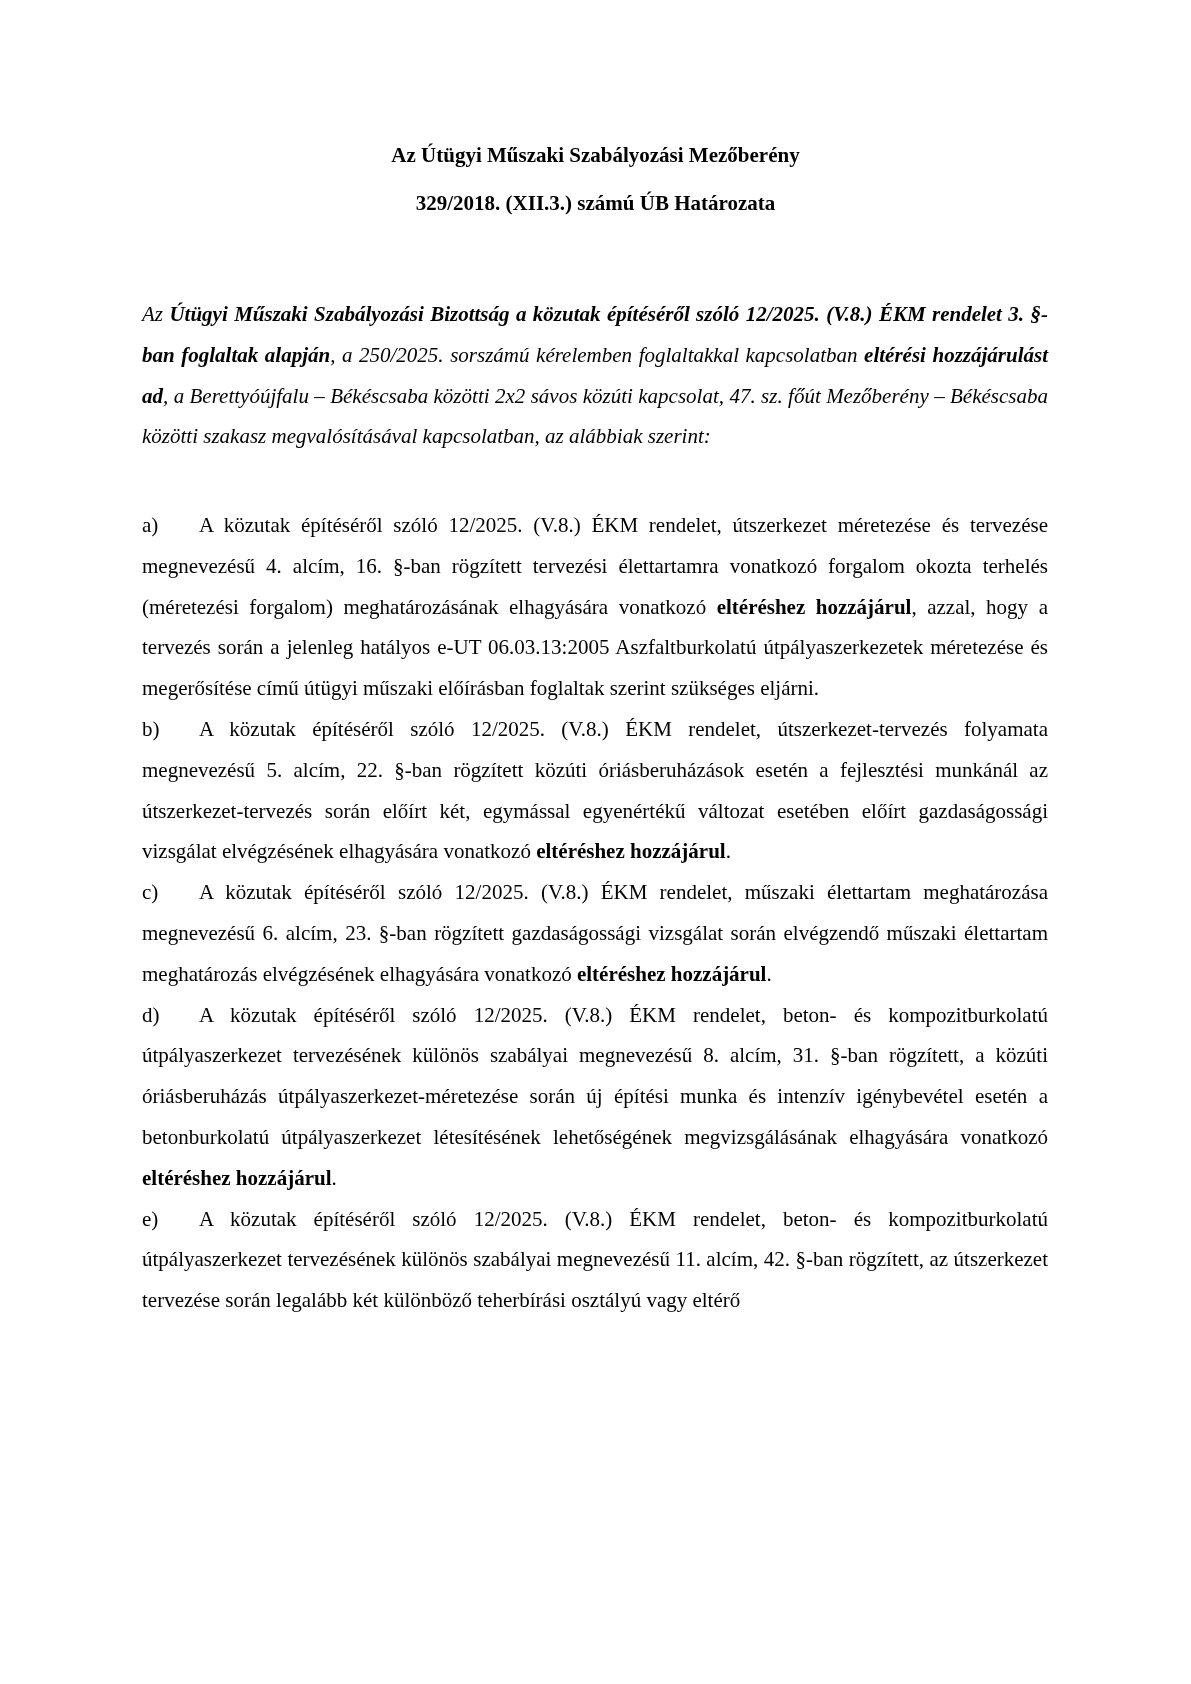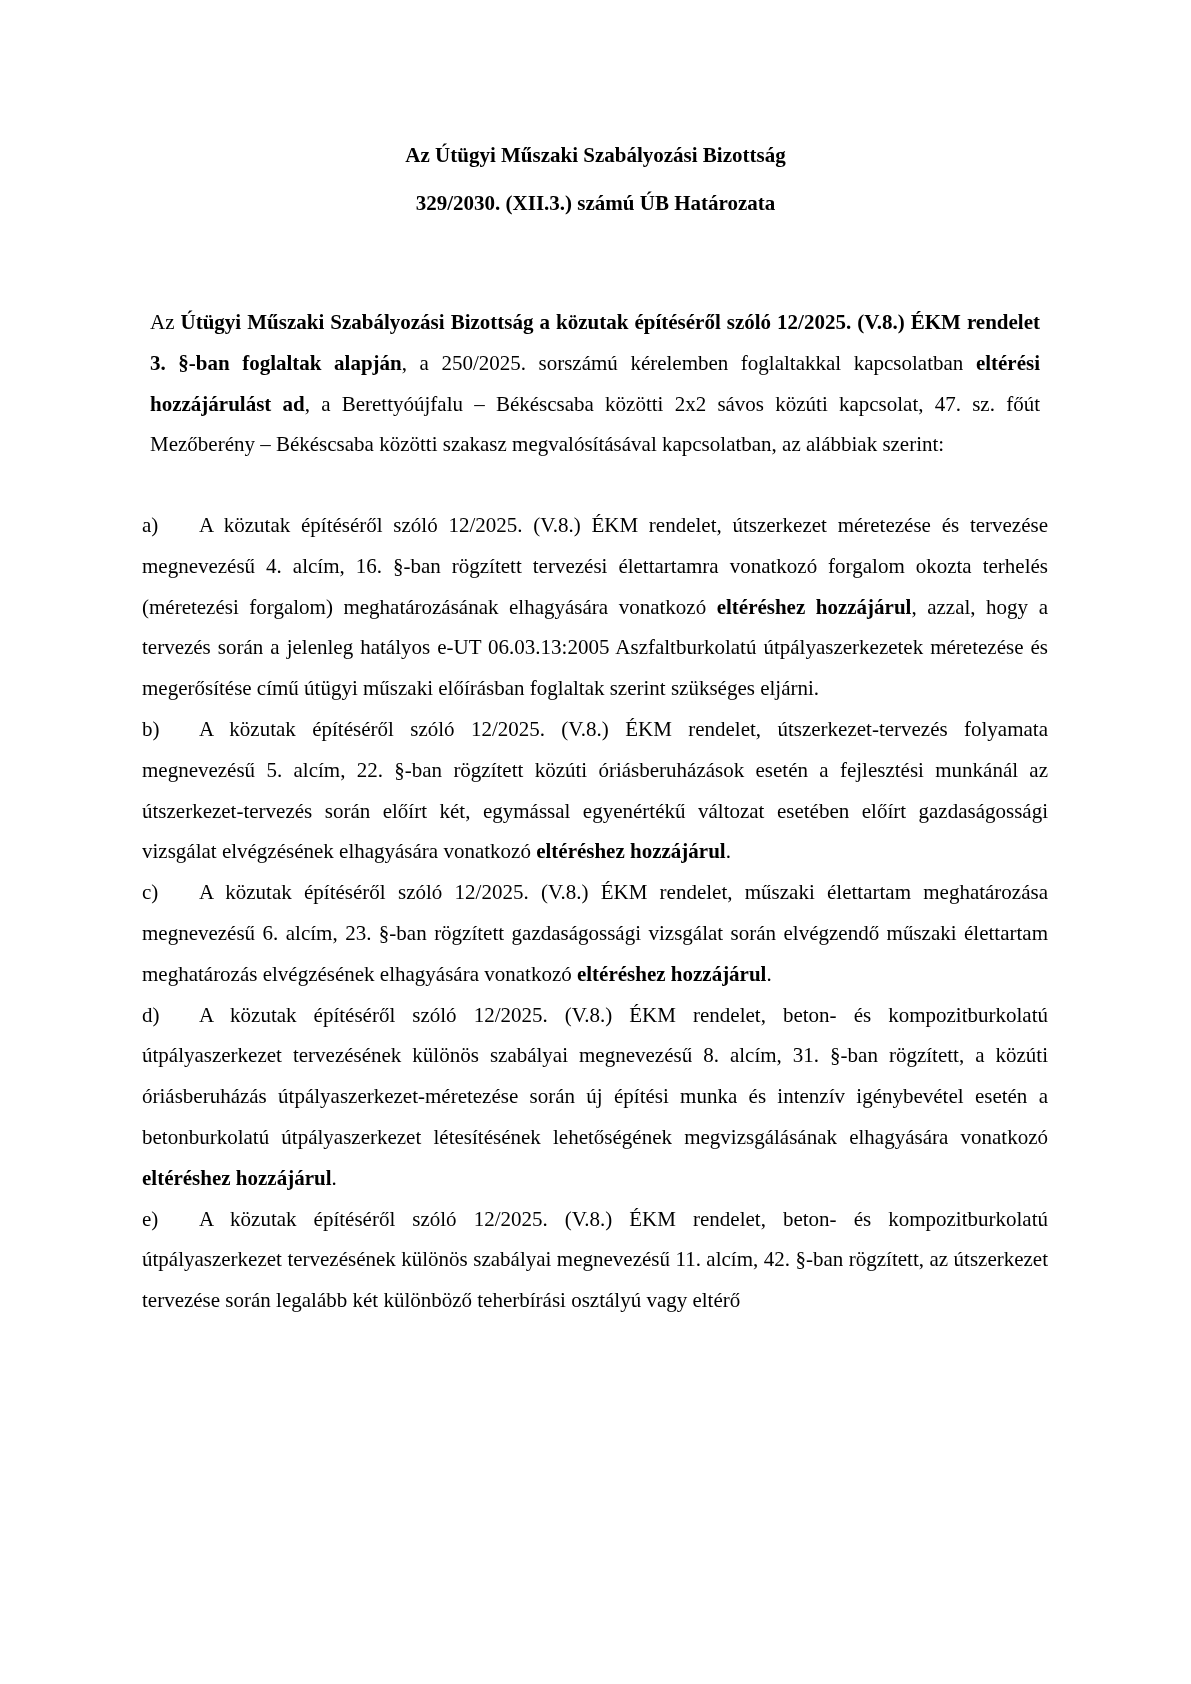--- a/index.html
+++ b/index.html
@@ -14,31 +14,31 @@
     font-weight: bold; font-size: 21px; line-height: 28px; margin: 0;
   }
   .title1 { top: 141px; }
   .title2 { top: 189px; }
   .body {
     position: absolute; left: 142px; width: 906px;
     font-size: 21px; line-height: 40.8px; text-align: justify;
   }
   .intro { top: 294px; }
   .items { top: 505px; }
-  .para { margin: 8px; }
+  .para { margin: 0; font-style: italic; }
   .item { margin: 0; }
   .item .label { display: inline-block; width: 57px; }
   b { font-weight: bold; }
 </style>
 </head>
 <body>
 
 <div class="page">
-  <h1 class="title title1">Az Útügyi Műszaki Szabályozási Bizottság</h1>
-  <h2 class="title title2">329/2030. (XII.3.) számú ÚB Határozata</h2>
+  <h1 class="title title1">Az Útügyi Műszaki Szabályozási Mezőberény</h1>
+  <h2 class="title title2">329/2018. (XII.3.) számú ÚB Határozata</h2>
 
   <div class="body intro">
     <p class="para"><span>Az </span><b>Útügyi Műszaki Szabályozási Bizottság a közutak építéséről szóló 12/2025. (V.8.) ÉKM rendelet 3. §-ban foglaltak alapján</b><span>, a 250/2025. sorszámú kérelemben foglaltakkal kapcsolatban </span><b>eltérési hozzájárulást ad</b><span>, a Berettyóújfalu – Békéscsaba közötti 2x2 sávos közúti kapcsolat, 47. sz. főút Mezőberény – Békéscsaba közötti szakasz megvalósításával kapcsolatban, az alábbiak szerint:</span></p>
   </div>
 
   <div class="body items">
     <p class="item"><span class="label">a)</span><span>A közutak építéséről szóló 12/2025. (V.8.) ÉKM rendelet, útszerkezet méretezése és tervezése megnevezésű 4. alcím, 16. §-ban rögzített tervezési élettartamra vonatkozó forgalom okozta terhelés (méretezési forgalom) meghatározásának elhagyására vonatkozó </span><b>eltéréshez hozzájárul</b><span>, azzal, hogy a tervezés során a jelenleg hatályos e-UT 06.03.13:2005 Aszfaltburkolatú útpályaszerkezetek méretezése és megerősítése című útügyi műszaki előírásban foglaltak szerint szükséges eljárni.</span></p>
 
     <p class="item"><span class="label">b)</span><span>A közutak építéséről szóló 12/2025. (V.8.) ÉKM rendelet, útszerkezet-tervezés folyamata megnevezésű 5. alcím, 22. §-ban rögzített közúti óriásberuházások esetén a fejlesztési munkánál az útszerkezet-tervezés során előírt két, egymással egyenértékű változat esetében előírt gazdaságossági vizsgálat elvégzésének elhagyására vonatkozó </span><b>eltéréshez hozzájárul</b><span>.</span></p>
 

